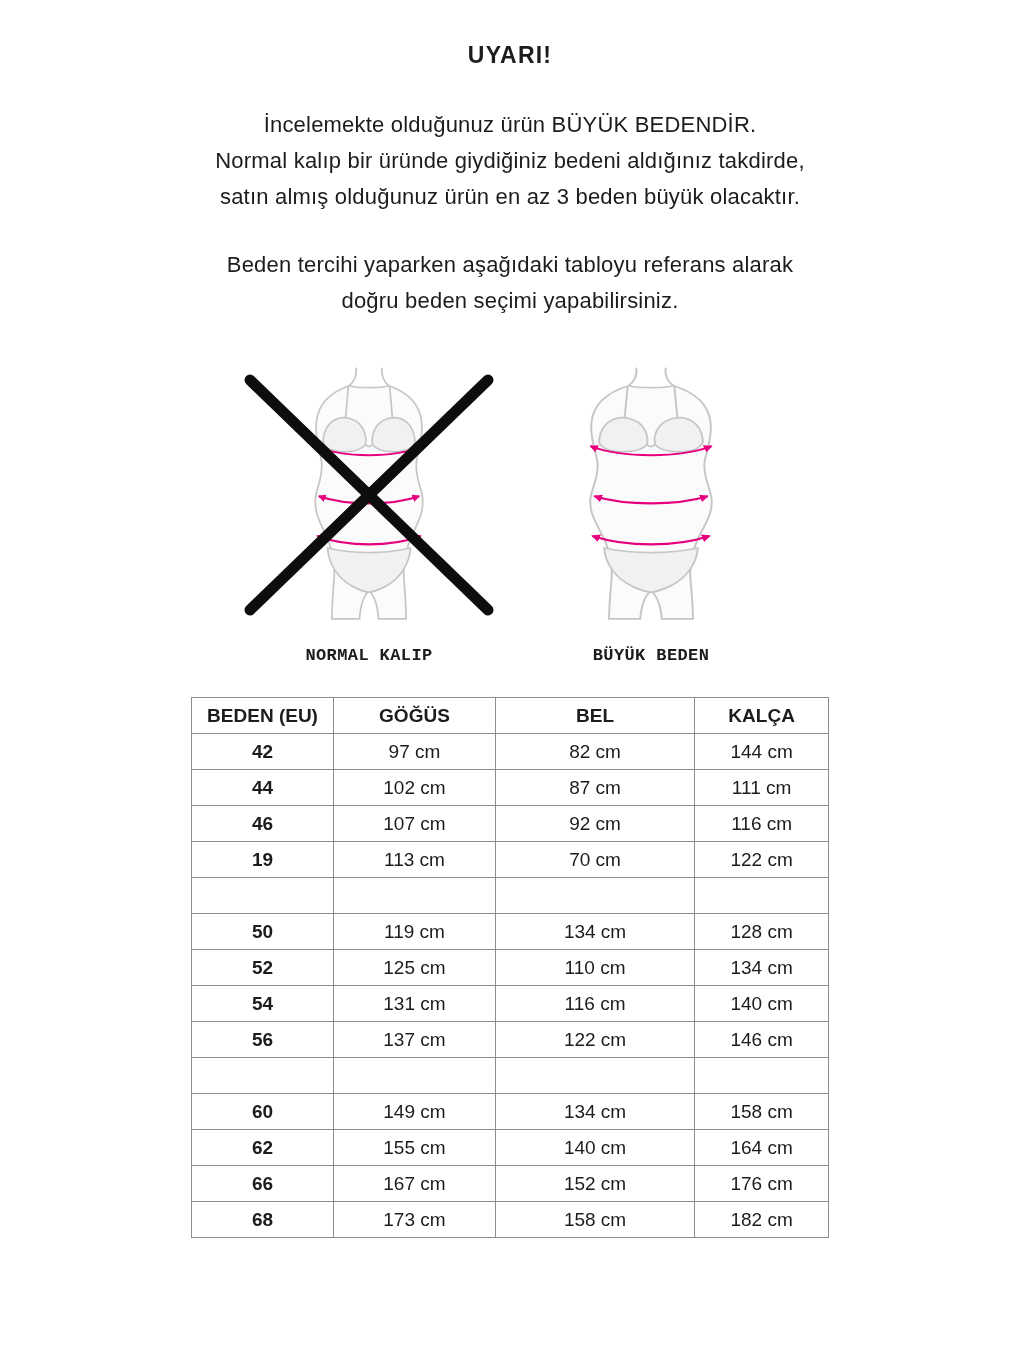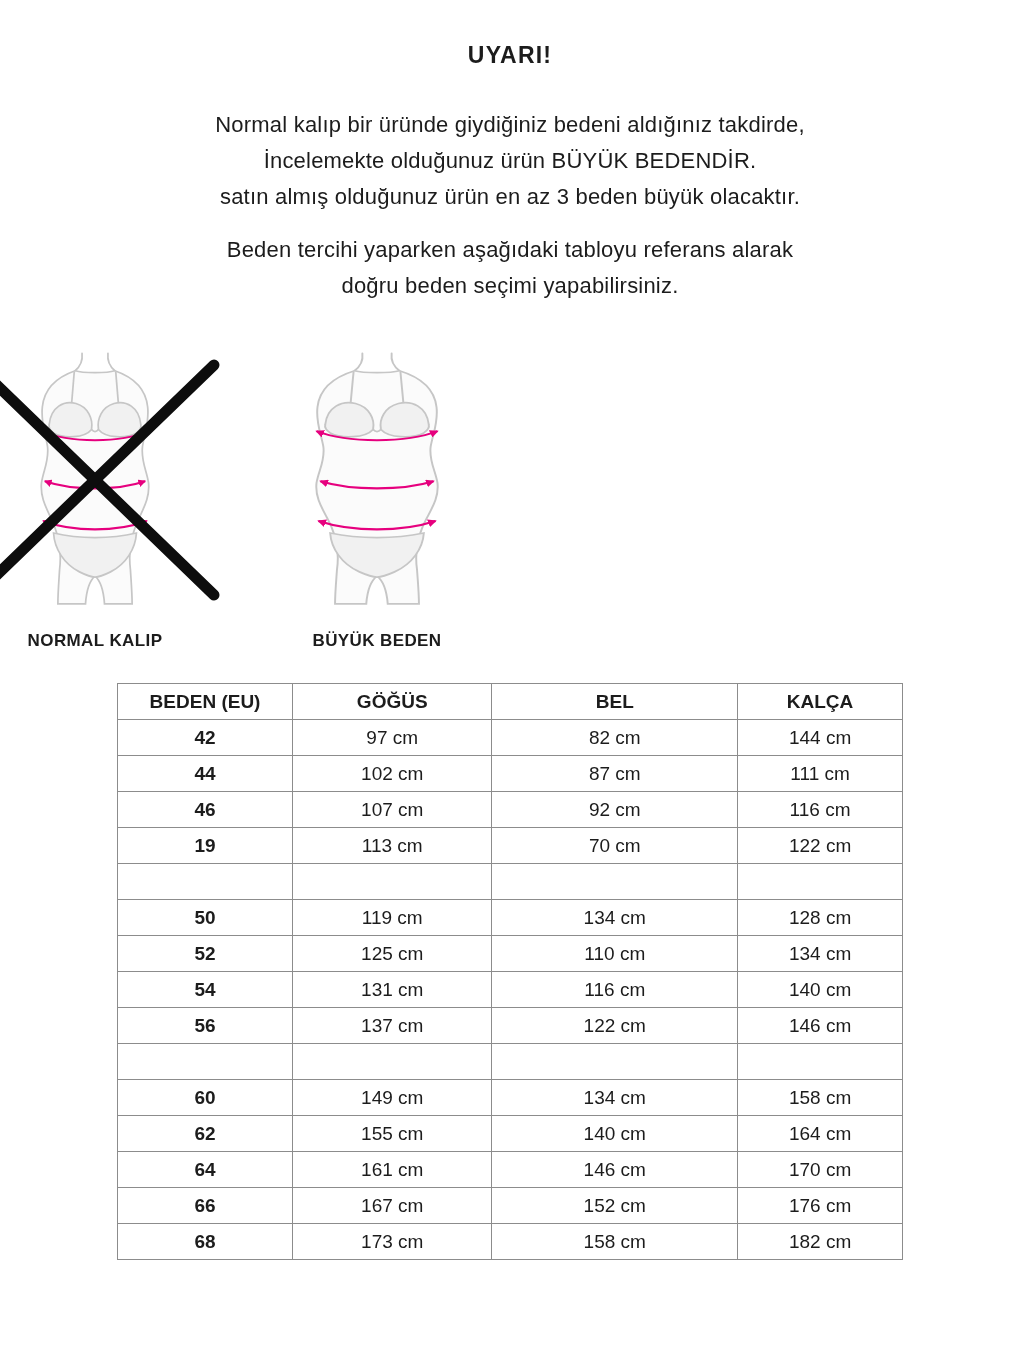--- a/index.html
+++ b/index.html
@@ -4,56 +4,56 @@
 <style>
   html,body{margin:0;padding:0;}
   body{
     width:1020px;height:1360px;background:#ffffff;overflow:hidden;
     font-family:"Liberation Sans", sans-serif;color:#1c1c1c;
   }
   .page{padding-top:42px;text-align:center;}
   .title{font-size:23px;font-weight:700;letter-spacing:1.2px;}
   .para{font-size:22px;line-height:36px;letter-spacing:.2px;}
   .para.first{margin-top:38px;}
-  .para.second{margin-top:17px;}
-
-  .figures{display:flex;align-items:flex-end;gap:92px;margin-top:46px;}
+  .para.second{margin-top:32px;}
+
+  .figures{display:flex;justify-content:center;align-items:flex-end;gap:92px;margin-top:46px;font-family:Liberation Mono, monospace;}
   .figure{position:relative;width:190px;}
   .figure svg.bodyfig{width:190px;height:259px;display:block;}
   .cross{position:absolute;left:-36px;top:6px;width:262px;height:248px;}
   .figure-label{font-size:17px;font-weight:700;letter-spacing:.4px;margin-top:22px;}
 
   .fig-neck{stroke:var(--outline_col,#c6c6c6);stroke-width:2;fill:none;stroke-linecap:round;}
   .fig-body{fill:#fbfbfb;stroke:var(--outline_col,#c6c6c6);stroke-width:2;}
   .fig-garment{fill:#f1f1f1;stroke:var(--outline_col,#c6c6c6);stroke-width:2;}
   .fig-detail{stroke:var(--outline_col,#c6c6c6);stroke-width:2;fill:none;}
   .arrow{stroke:var(--arrow_col,#e6007e);stroke-width:2.4;fill:none;}
   .arrow-head{fill:var(--arrow_col,#e6007e);}
   .cross-line{stroke:var(--cross_col,#0d0d0d);stroke-width:11;stroke-linecap:round;fill:none;}
 
   table.size-table{
-    width:786px;margin:32px auto 0;border-collapse:collapse;table-layout:fixed;
+    width:638px;margin:32px auto 0;border-collapse:collapse;table-layout:fixed;
   }
   .size-table th,.size-table td{
     border:1px solid #8c8c8c;height:35px;padding:0;
     font-size:19px;text-align:center;vertical-align:middle;
   }
   .size-table th{font-weight:700;}
   .size-table td.c0{font-weight:700;}
 </style>
 </head>
 <body>
 
 <div class="page">
 
   <div class="title">UYARI!</div>
 
   <div class="para first">
+    <div>İncelemekte olduğunuz ürün BÜYÜK BEDENDİR.</div>
     <div>Normal kalıp bir üründe giydiğiniz bedeni aldığınız takdirde,</div>
-    <div>İncelemekte olduğunuz ürün BÜYÜK BEDENDİR.</div>
     <div>satın almış olduğunuz ürün en az 3 beden büyük olacaktır.</div>
   </div>
 
   <div class="para second">
     <div>Beden tercihi yaparken aşağıdaki tabloyu referans alarak</div>
     <div>doğru beden seçimi yapabilirsiniz.</div>
   </div>
 
   <div class="figures">
 
@@ -195,26 +195,20 @@
       <td>134 cm</td>
       <td>158 cm</td>
     </tr>
     <tr>
       <td class="c0">62</td>
       <td>155 cm</td>
       <td>140 cm</td>
       <td>164 cm</td>
     </tr>
     <tr>
-      <td class="c0">64</td>
-      <td>161 cm</td>
-      <td>146 cm</td>
-      <td>170 cm</td>
-    </tr>
-    <tr>
       <td class="c0">66</td>
       <td>167 cm</td>
       <td>152 cm</td>
       <td>176 cm</td>
     </tr>
     <tr>
       <td class="c0">68</td>
       <td>173 cm</td>
       <td>158 cm</td>
       <td>182 cm</td>

